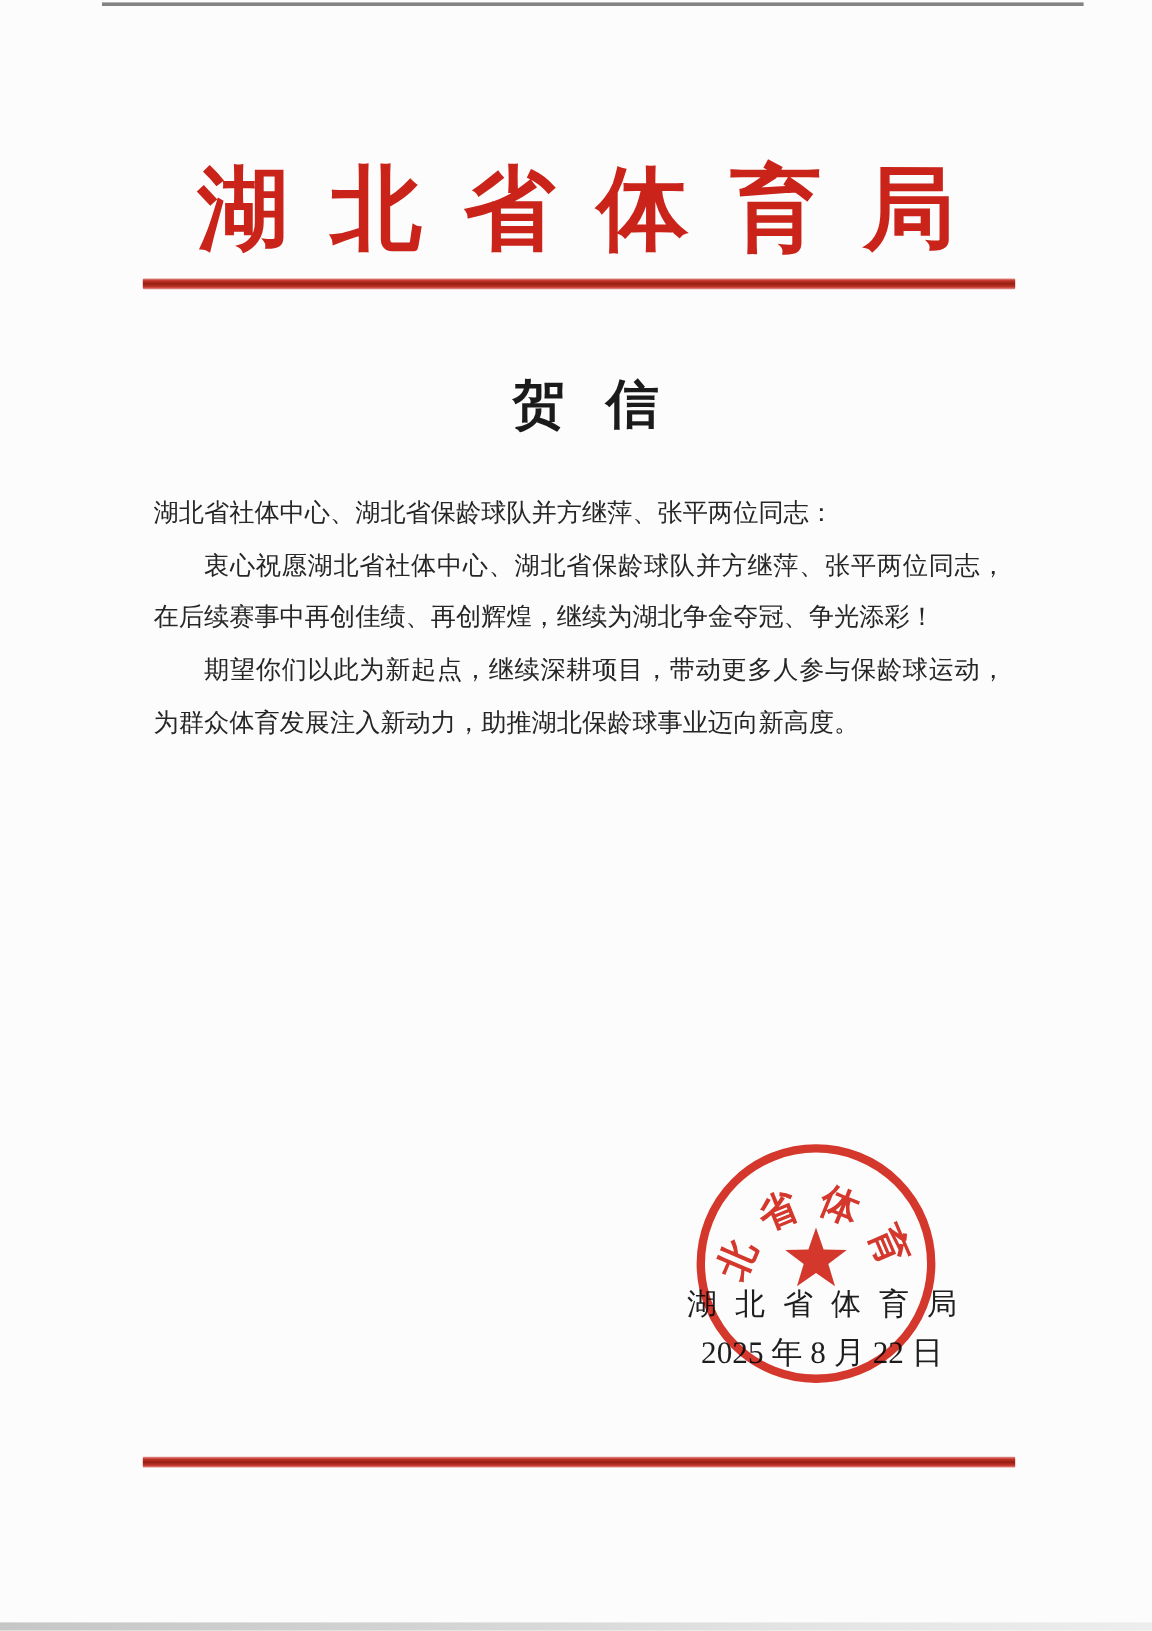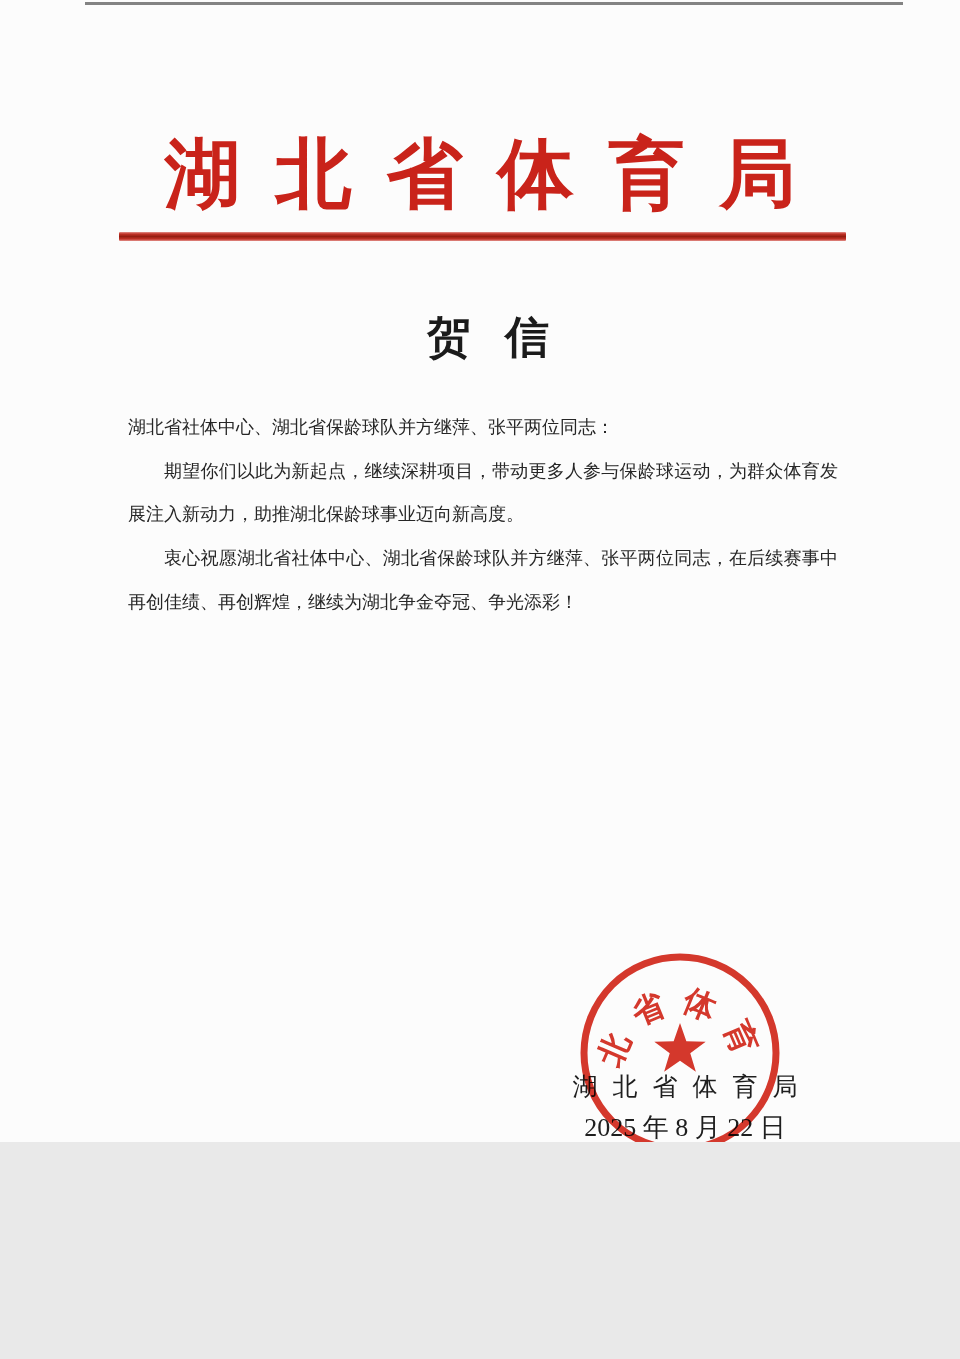--- a/index.html
+++ b/index.html
@@ -1,20 +1,20 @@
 <!DOCTYPE html>
 <html><head>
 <meta charset="utf-8">
 <style>
   * { margin: 0; padding: 0; box-sizing: border-box; }
   html, body { background: #e9e9e9; }
   .page {
     position: relative;
     width: 960px;
-    height: 1142px;
+    height: 1359px;
     margin: 0 auto;
     background: #fcfcfc;
     overflow: hidden;
     font-family: "Liberation Serif", "DejaVu Serif", serif;
   }
   .top-edge {
     position: absolute;
     left: 85px; top: 2px; width: 818px; height: 3px;
     background: rgba(50,50,50,.6);
   }
@@ -46,21 +46,21 @@
     color: #1b1b1b;
     letter-spacing: 34px;
     padding-left: 50px;
   }
   .letter-body {
     position: absolute;
     left: 128px; top: 406px; width: 710px;
     color: #262626;
   }
   .letter-body p {
-    font-size: 18px;
+    font-size: 21px;
     line-height: 43.7px;
     text-align: justify;
     text-justify: inter-ideograph;
   }
   .letter-body p.para { text-indent: 2em; }
   .sign-name {
     position: absolute;
     left: 540px; top: 1070px; width: 290px;
     text-align: center;
     font-size: 25px;
@@ -105,22 +105,22 @@
   <div class="top-edge"></div>
 
   <div class="org-name">湖北省体育局</div>
 
   <div class="rule rule-top"></div>
 
   <div class="letter-title">贺信</div>
 
   <div class="letter-body">
     <p class="salutation">湖北省社体中心、湖北省保龄球队并方继萍、张平两位同志：</p>
+    <p class="para">衷心祝愿湖北省社体中心、湖北省保龄球队并方继萍、张平两位同志，在后续赛事中再创佳绩、再创辉煌，继续为湖北争金夺冠、争光添彩！</p>
     <p class="para">期望你们以此为新起点，继续深耕项目，带动更多人参与保龄球运动，为群众体育发展注入新动力，助推湖北保龄球事业迈向新高度。</p>
-    <p class="para">衷心祝愿湖北省社体中心、湖北省保龄球队并方继萍、张平两位同志，在后续赛事中再创佳绩、再创辉煌，继续为湖北争金夺冠、争光添彩！</p>
   </div>
 
   <div class="sign-name">湖北省体育局</div>
 
   <div class="sign-date">2025 年 8 月 22 日</div>
 
   <svg class="seal" viewBox="0 0 210 210">
     <circle cx="105" cy="105" r="96" fill="none" stroke="#d4281c" stroke-width="7"></circle>
     <polygon fill="#d4281c" transform="translate(105,102)" points="0,-27 6.35,-8.74 25.68,-8.34 10.27,3.34 15.87,21.84 0,10.8 -15.87,21.84 -10.27,3.34 -25.68,-8.34 -6.35,-8.74"></polygon>
     <defs>

